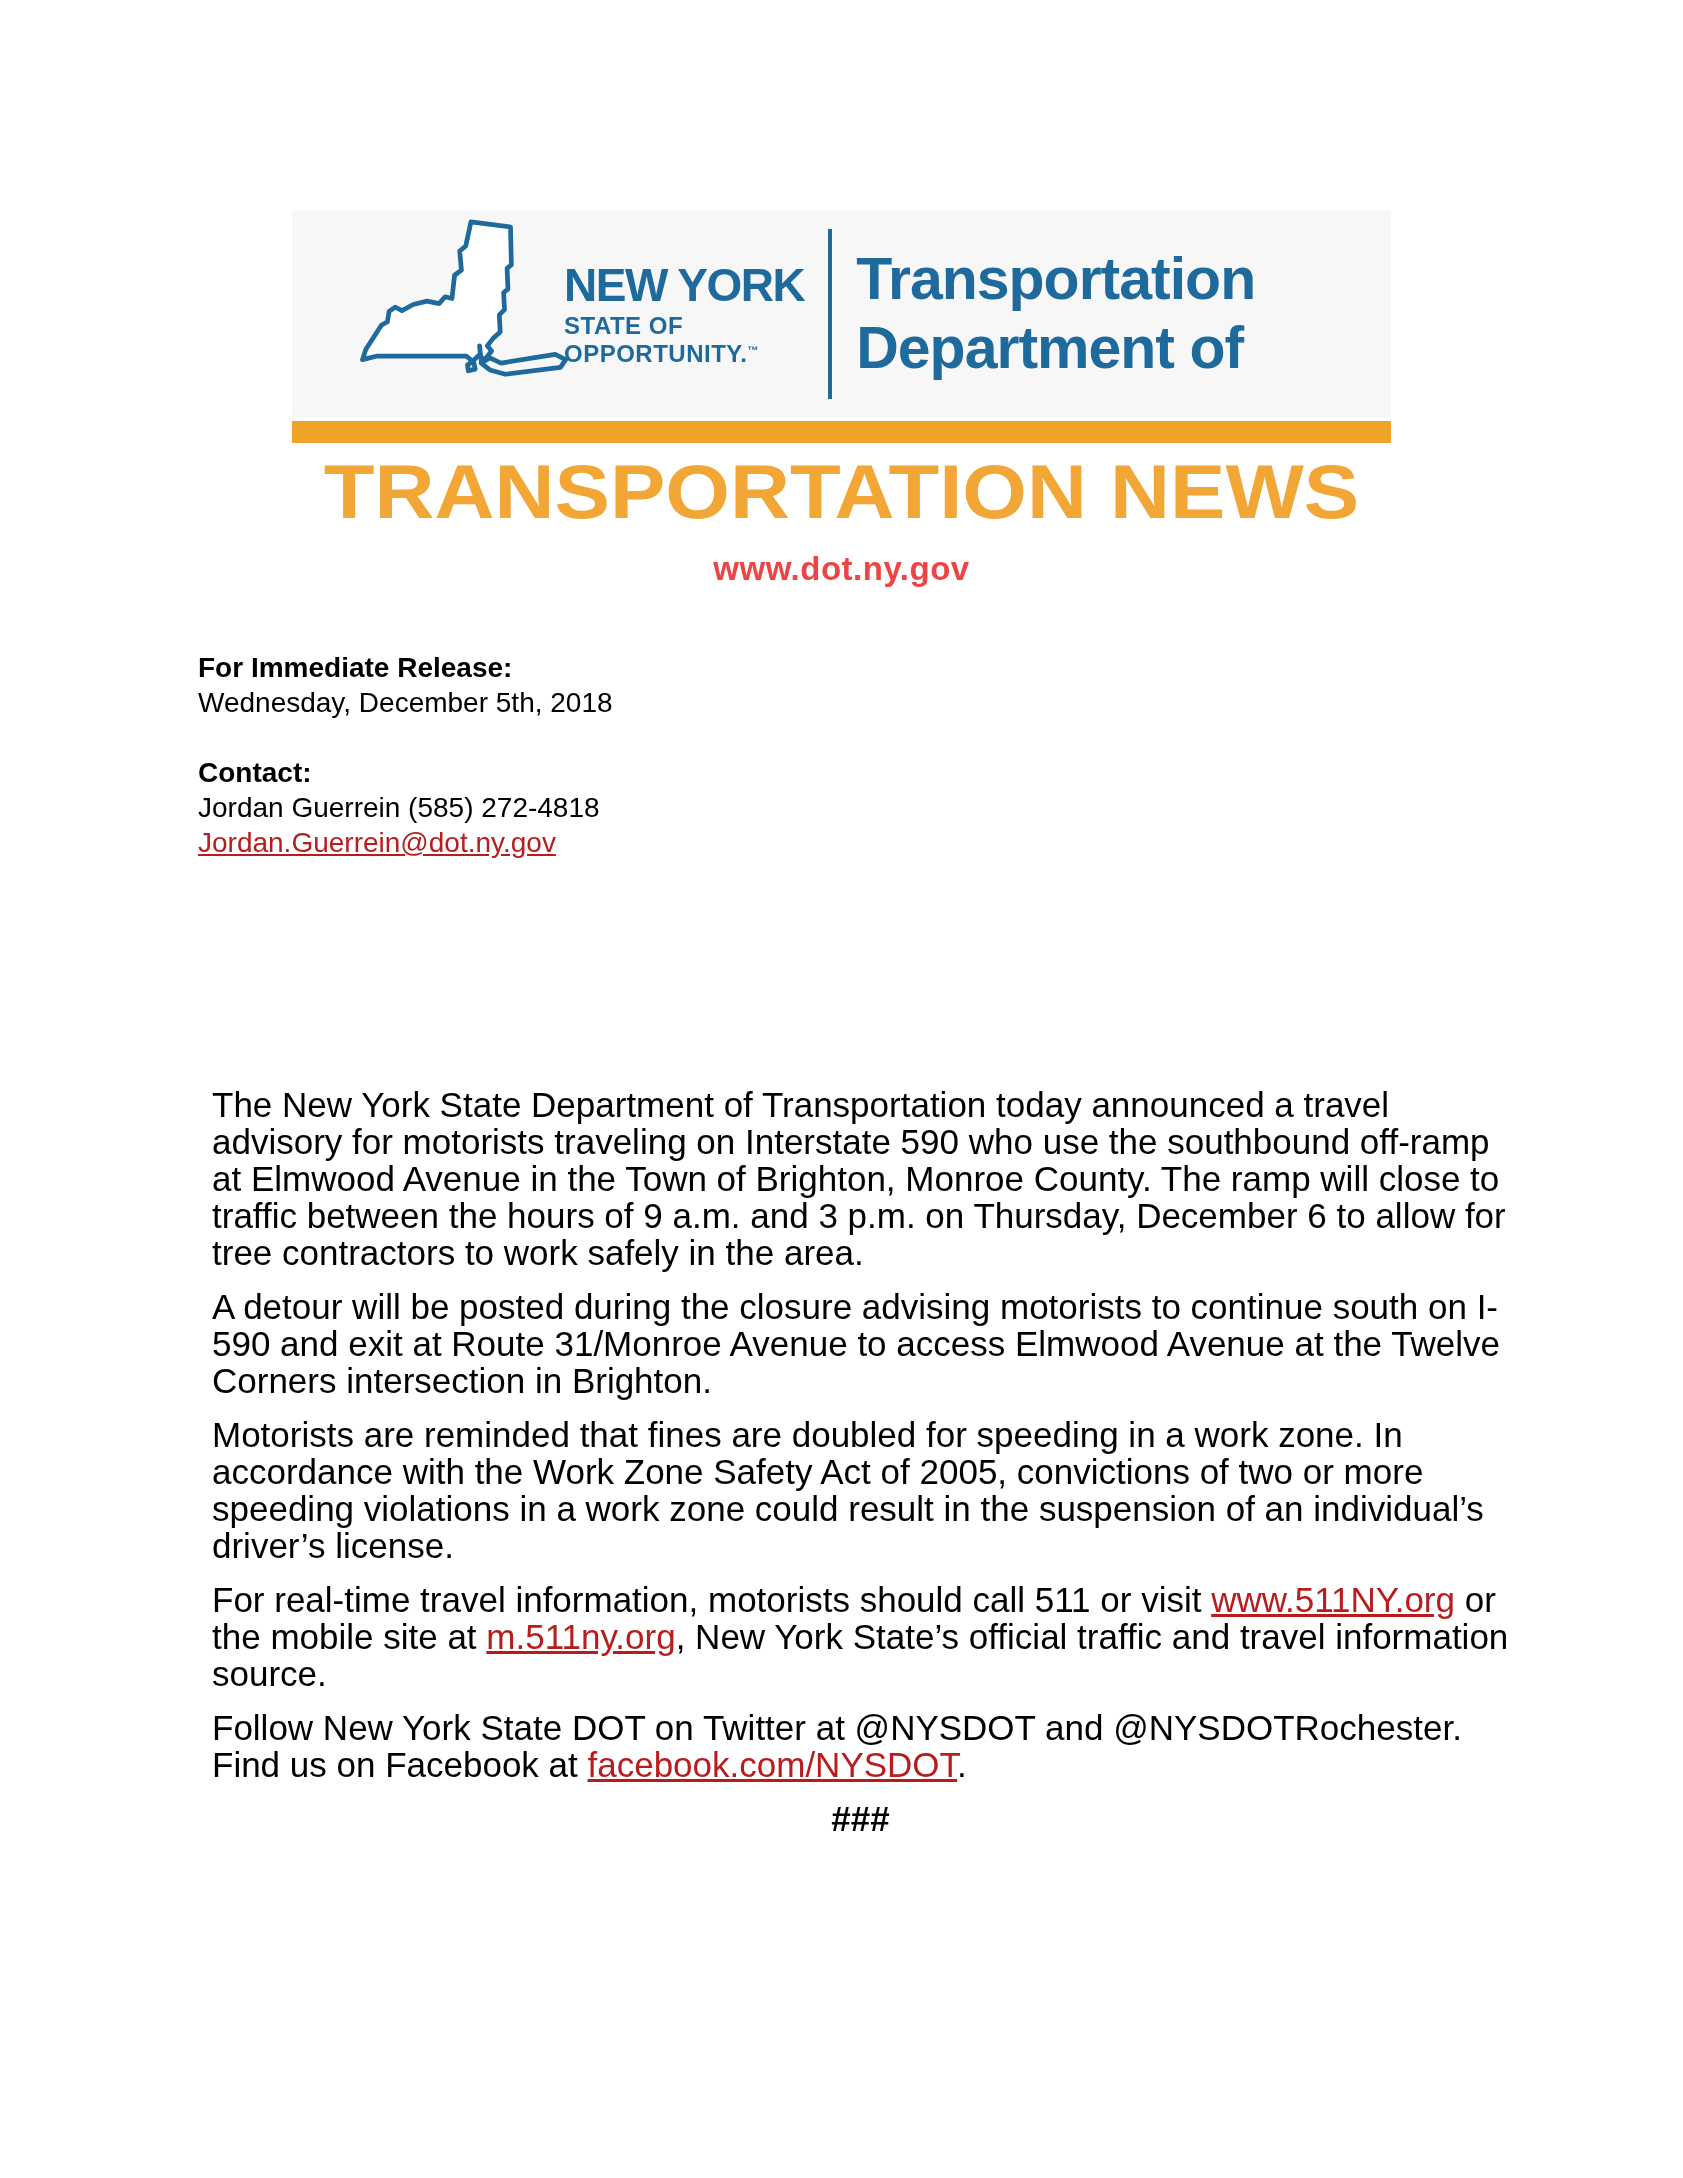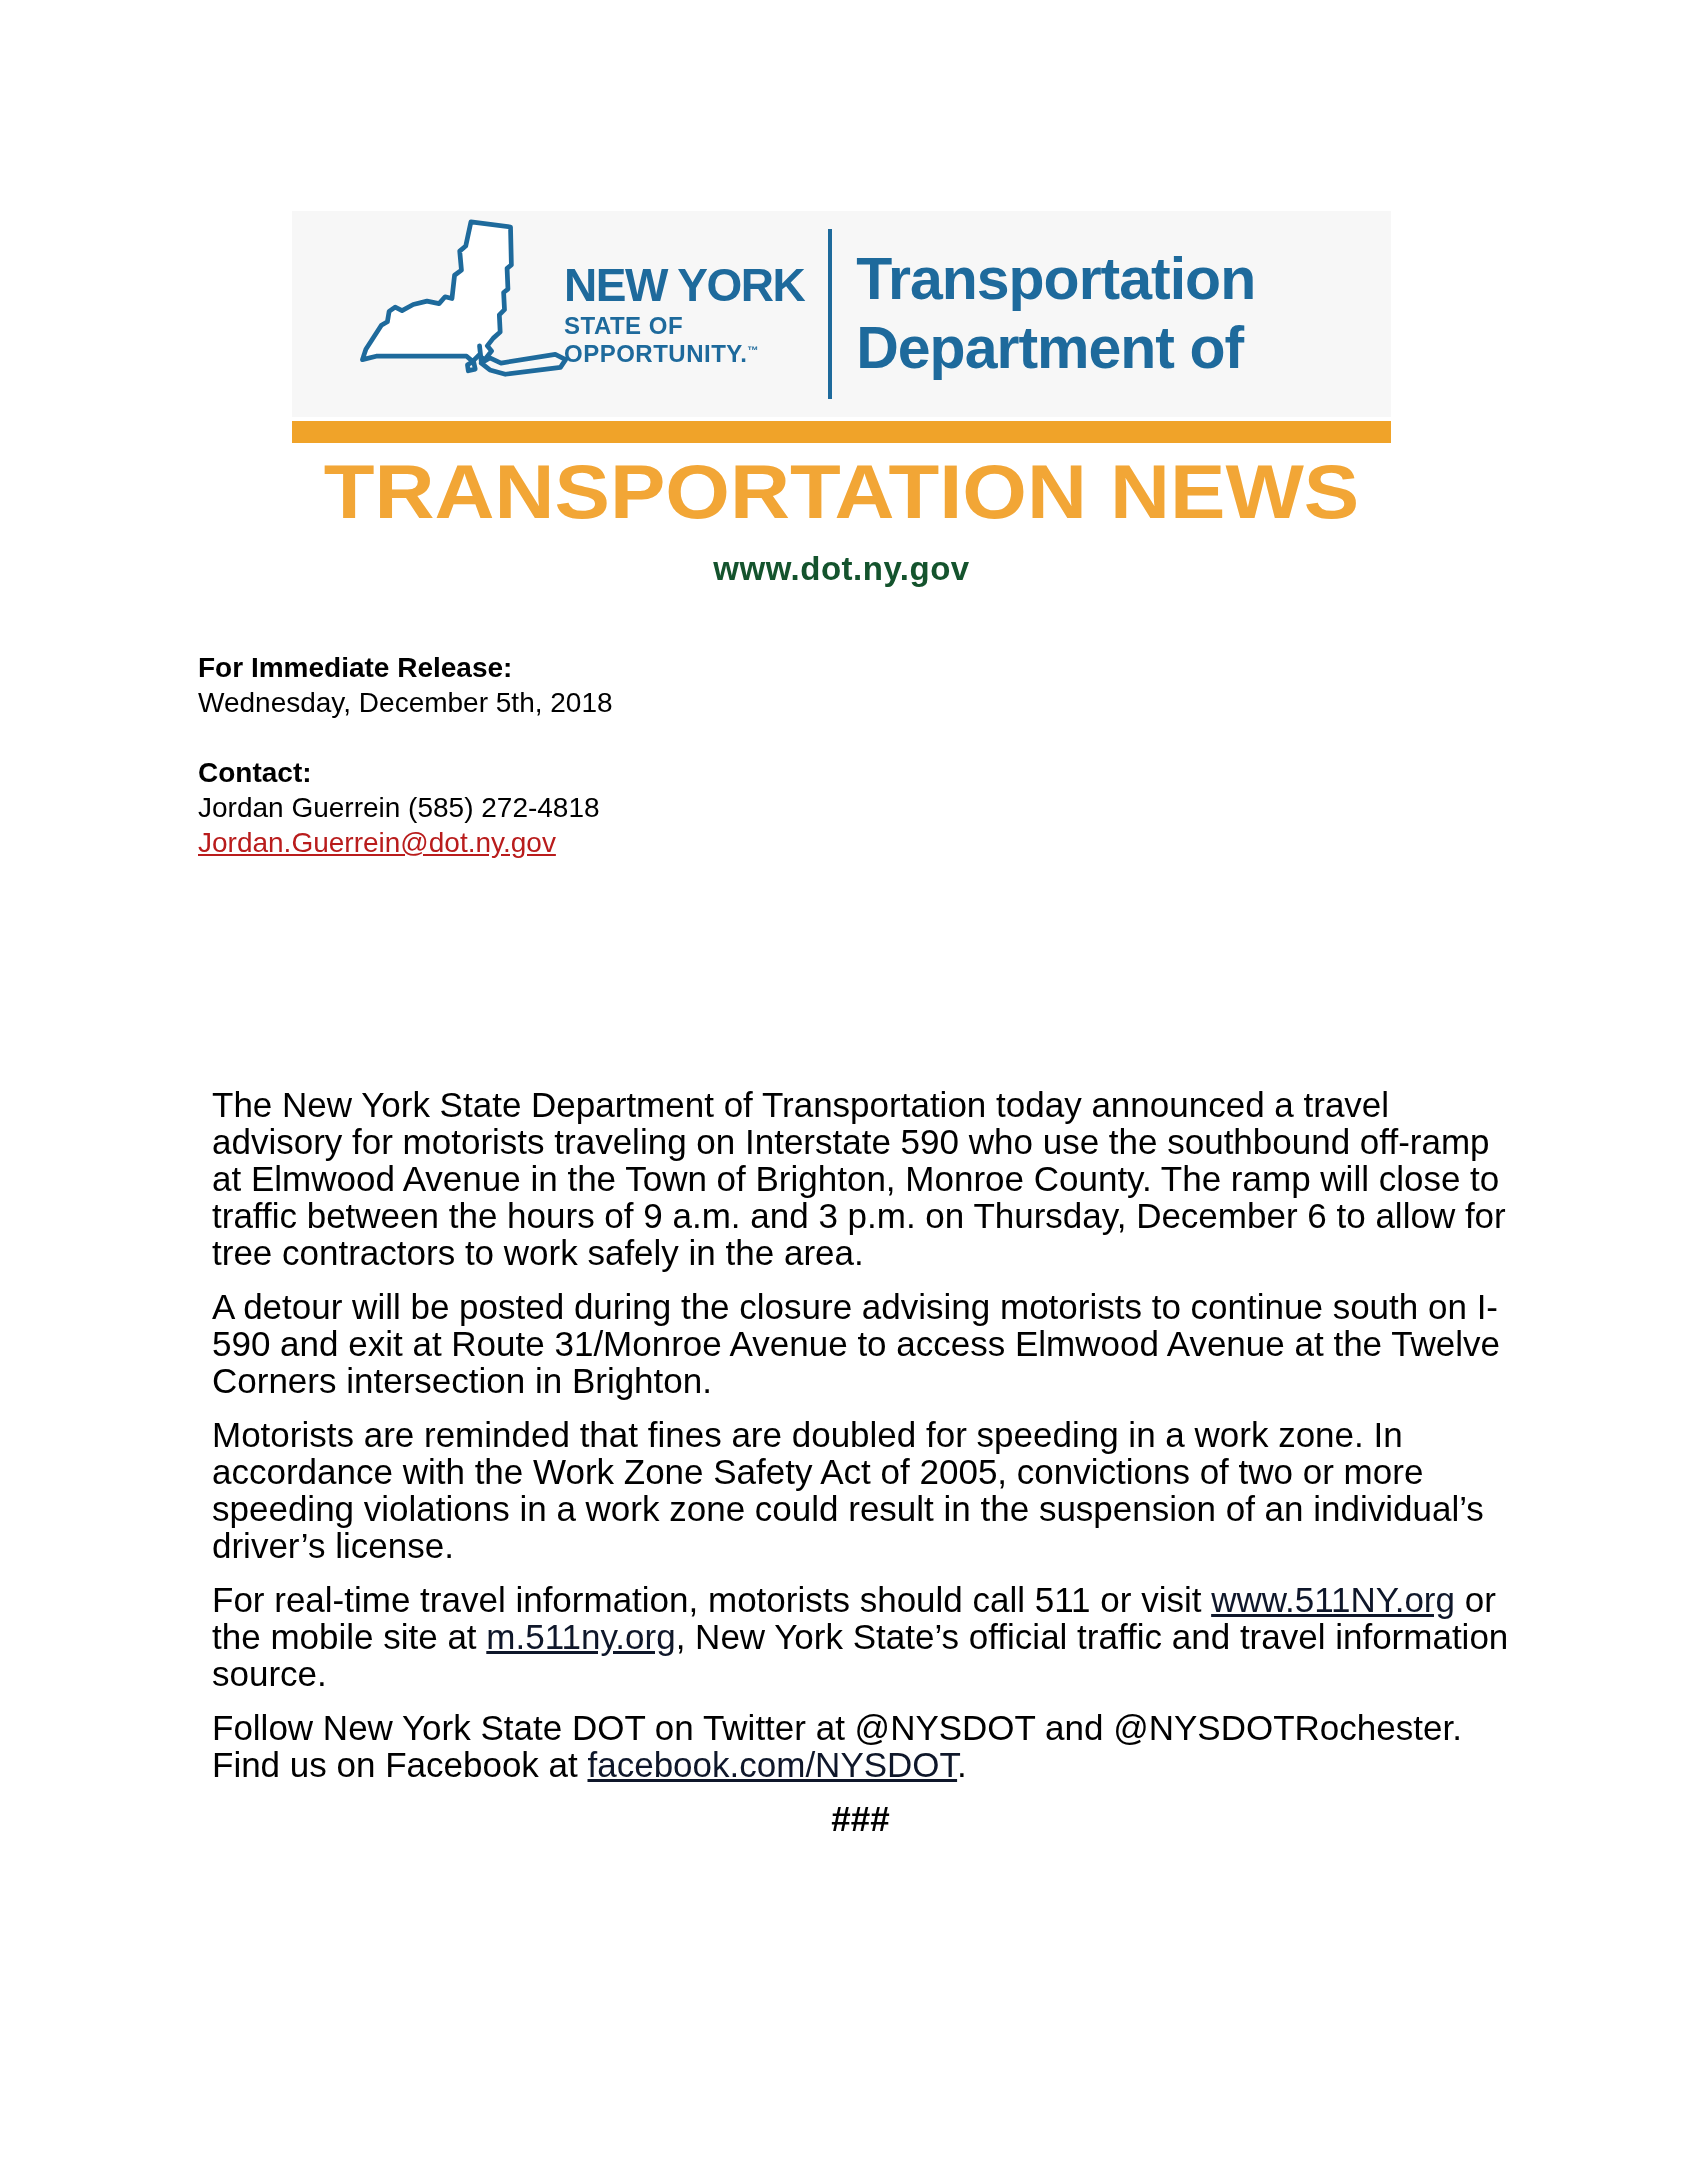--- a/index.html
+++ b/index.html
@@ -35,21 +35,21 @@
   .banner-svg { display:block; width:1099px; height:83px; margin-top:8px; }
   .banner-svg text {
     font-family:"Liberation Sans", sans-serif;
     font-weight:bold;
     font-size:76px;
     fill:#F2A636;
   }
 
   .site-url {
     text-align:center;
-    color:#14532d;
+    color:#ef4444;
     font-weight:bold;
     font-size:33px;
     margin-top:16px;
     letter-spacing:0.5px;
   }
 
   
   .meta {
     position:absolute; left:198px; top:634px;
     font-size:28px; line-height:35px;
@@ -64,21 +64,21 @@
     text-align:center;
     font-size:38px; font-weight:bold; line-height:45px;
   }
   .article-title sup { font-size:24px; vertical-align:14px; }
 
   .body-copy {
     position:absolute; left:212px; top:1070px; width:1297px;
     font-size:35px; line-height:37px;
   }
   .body-copy p { margin-bottom:17px; }
-  .body-link { color:#0f172a; text-decoration:underline; }
+  .body-link { color:#b91c1c; text-decoration:underline; }
   .end-mark { text-align:center; font-weight:bold; margin-top:3px; }
 </style>
 </head>
 <body>
 
 <div class="page">
 
   <header class="logo-block">
     <div class="logo-row">
       <svg class="ny-svg" viewBox="0 0 270 230" fill="none" stroke="#1E6A9C" stroke-width="5.5" stroke-linejoin="round" stroke-linecap="round">

